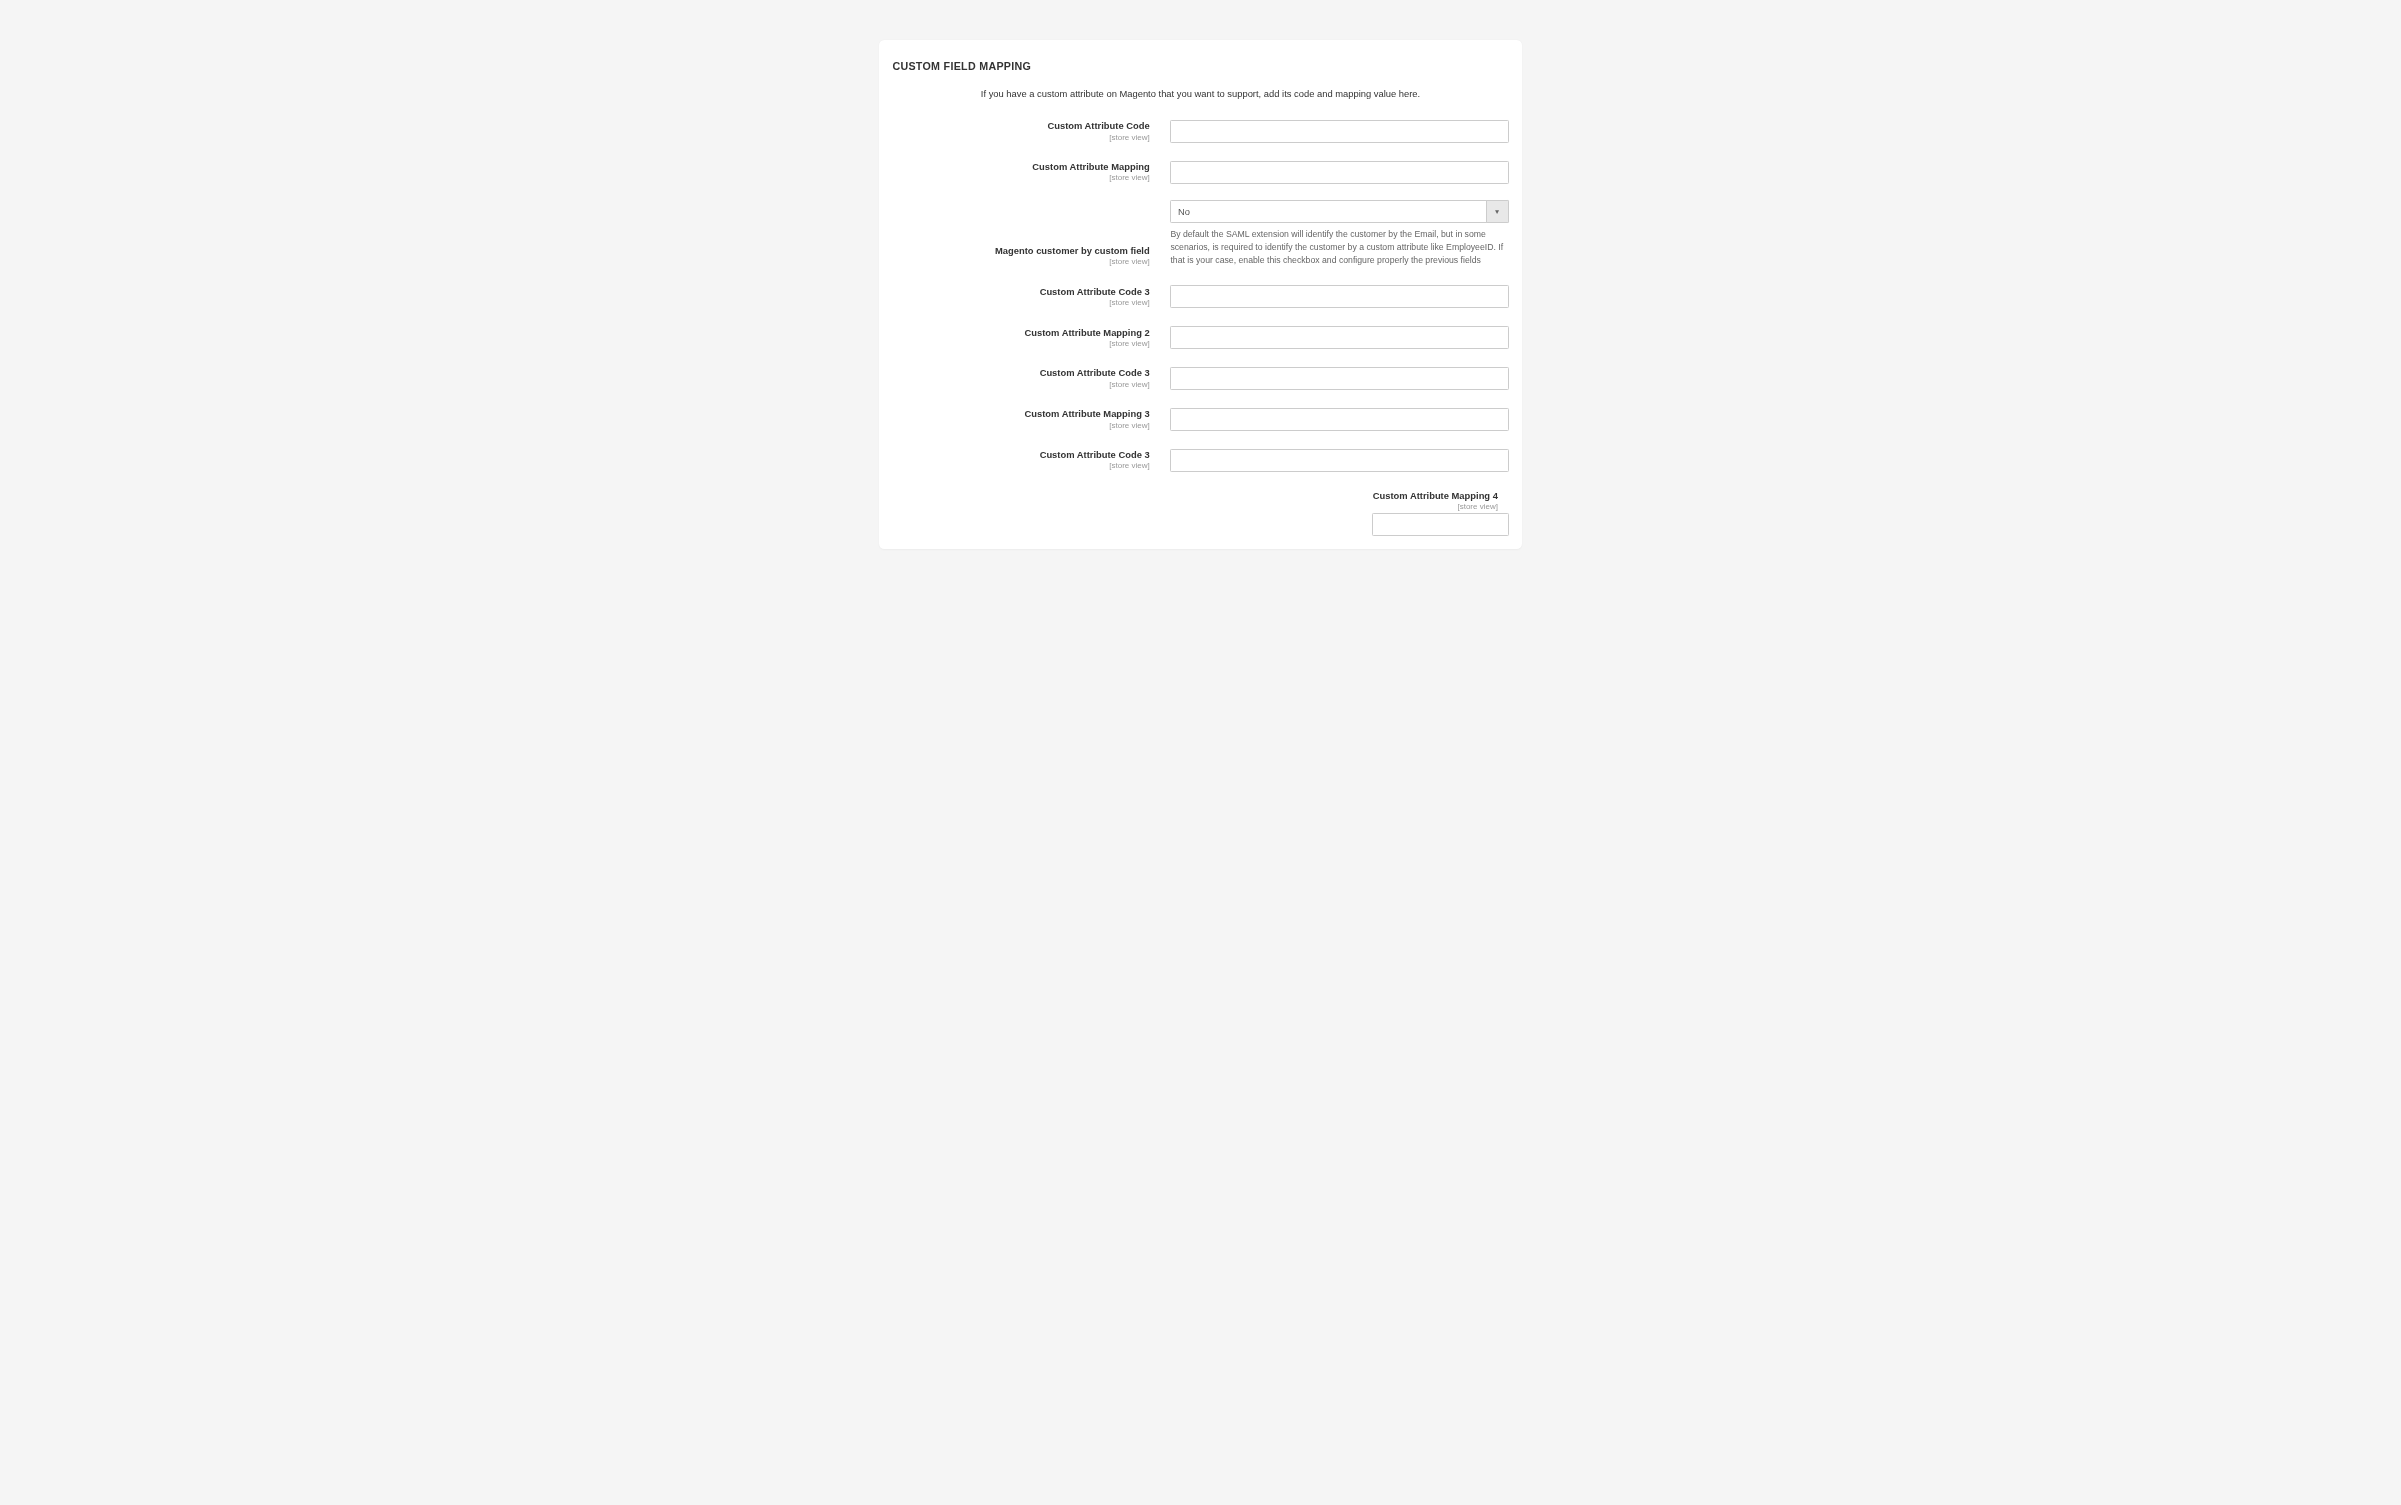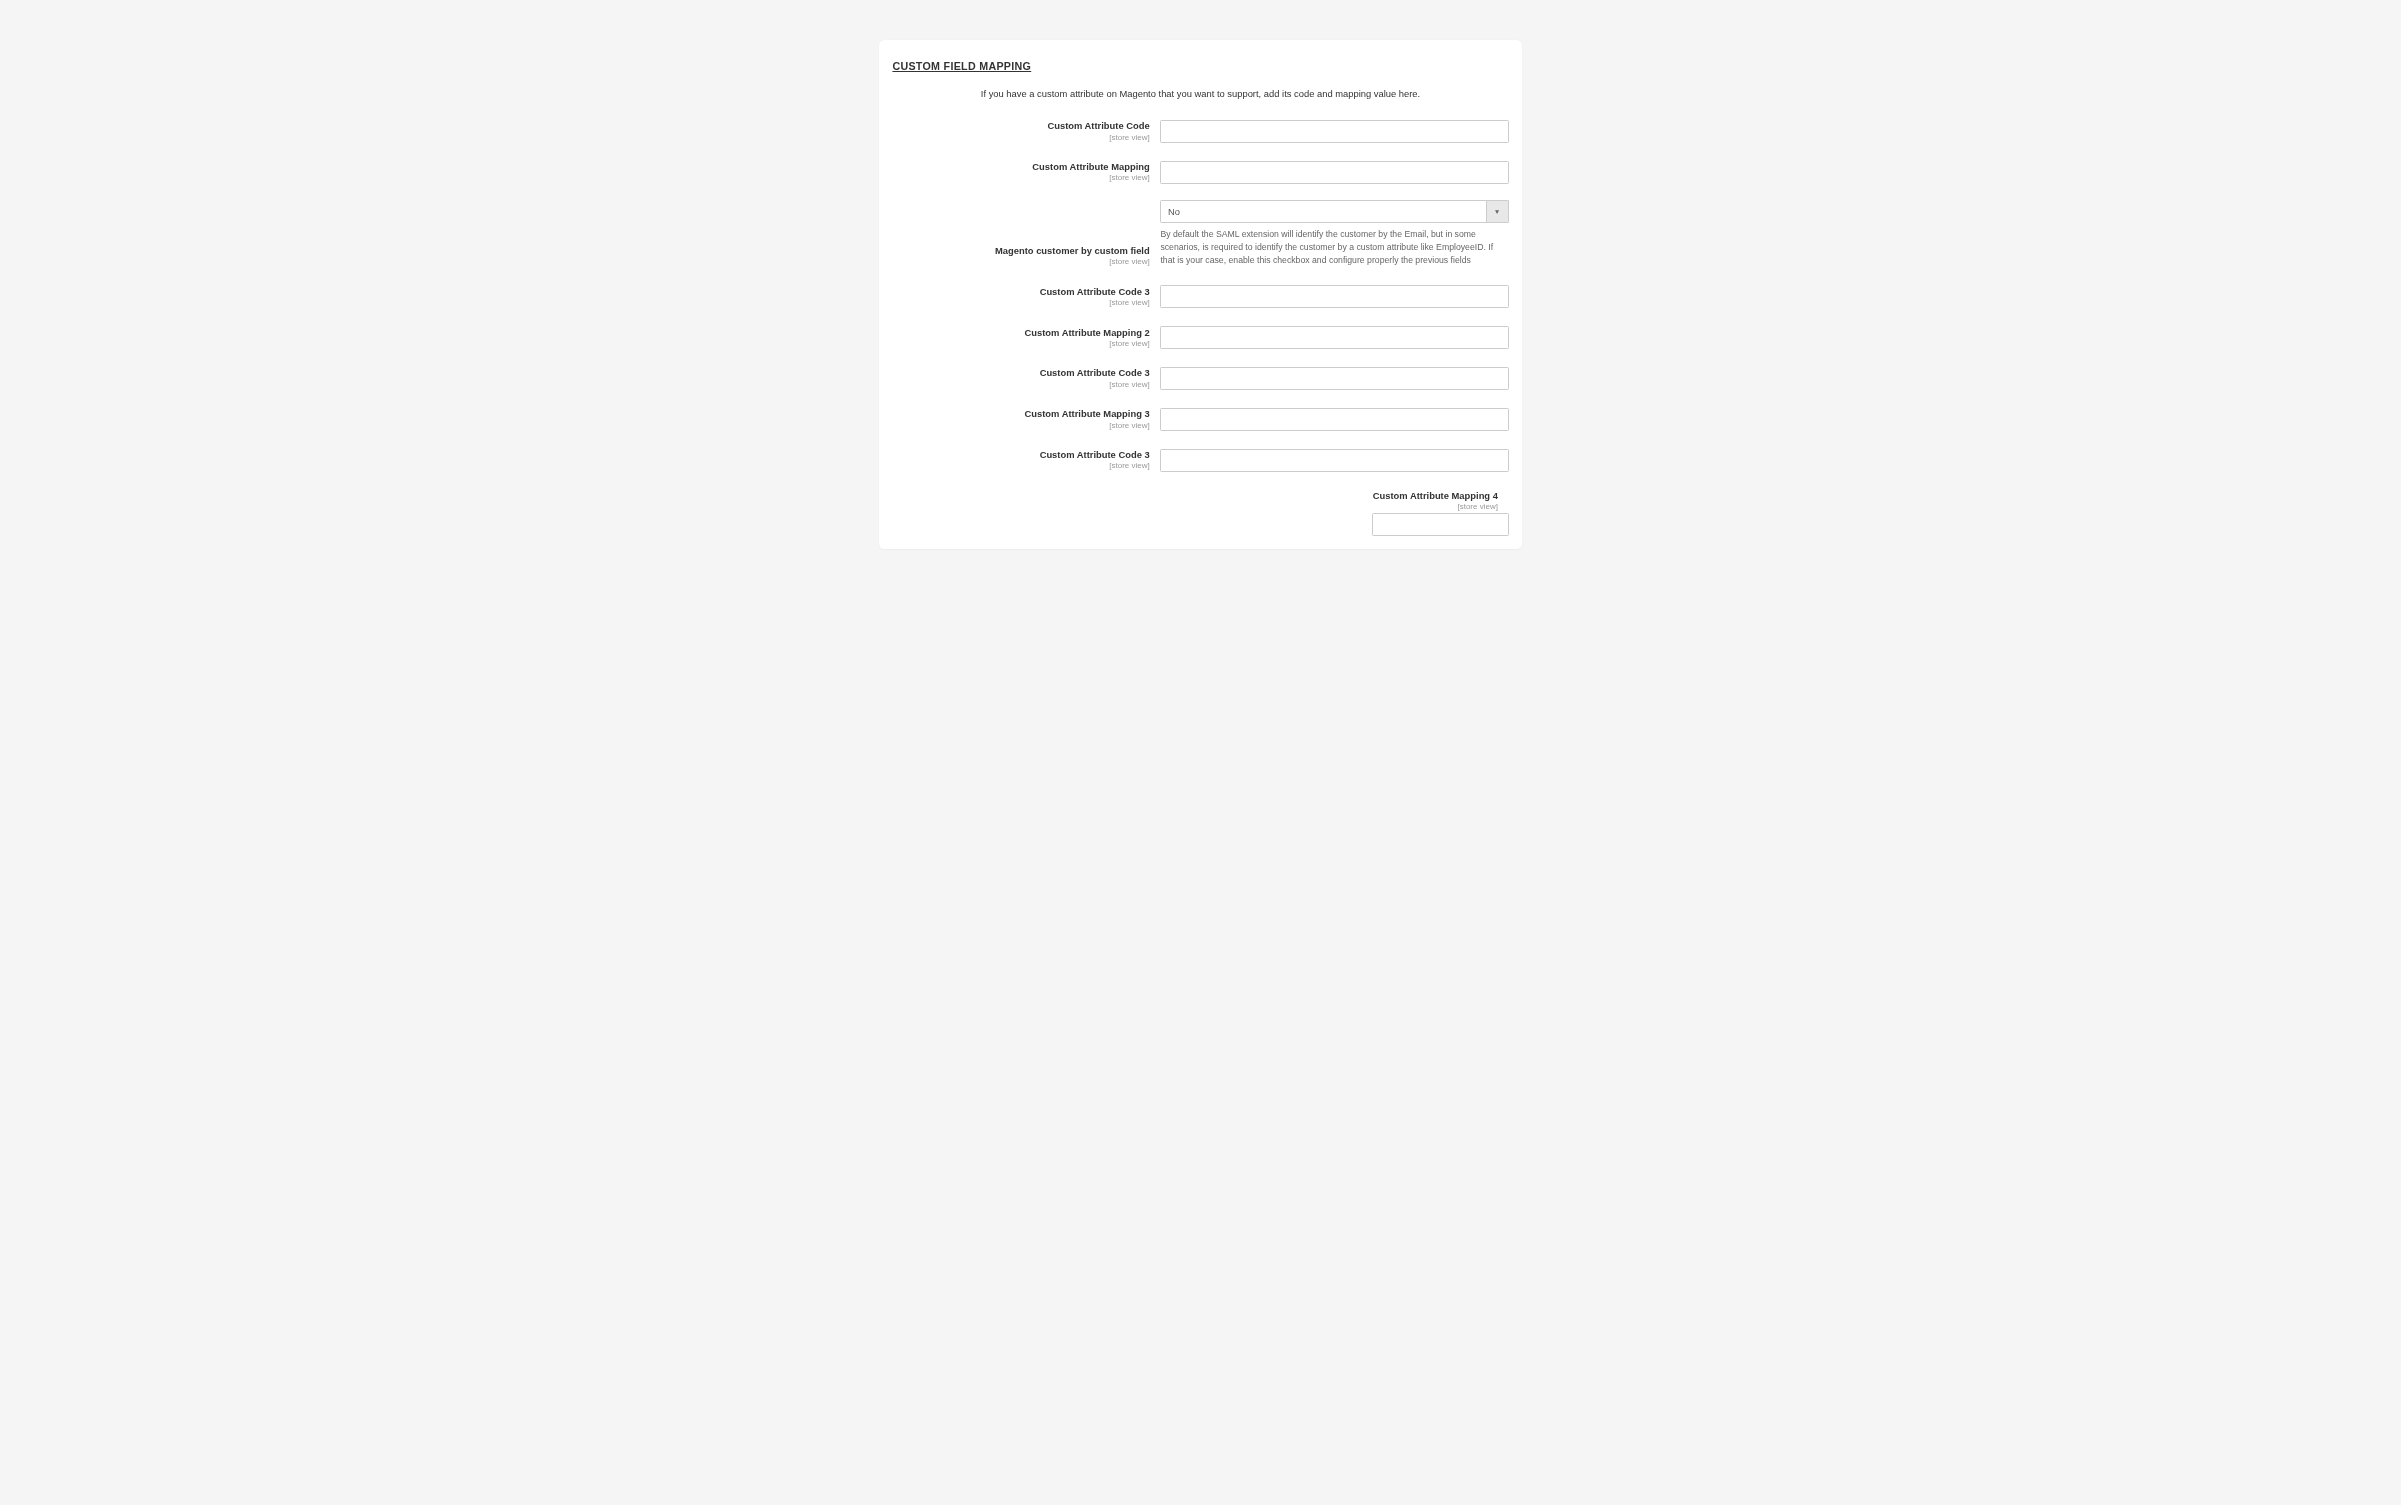--- a/index.html
+++ b/index.html
@@ -22,21 +22,20 @@
       padding: 20px 13.4px 13.4px 13.4px;
       box-shadow: 0 0.7px 2px rgba(0,0,0,0.04);
     }
     .section-title {
       font-size: 10.7px;
       font-weight: 700;
       letter-spacing: 0.3px;
       color: #333;
       margin-bottom: 16px;
       text-transform: uppercase;
-      text-decoration: underline;
     }
     .section-description {
       font-size: 9.4px;
       color: #333;
       margin-bottom: 19px;
       text-align: center;
     }
     .form-row {
       display: flex;
       margin-bottom: 16px;
@@ -56,20 +55,21 @@
       line-height: 1.3;
     }
     .scope-text {
       font-size: 8px;
       color: #999;
       line-height: 1.3;
       display: block;
     }
     .input-col {
       flex: 1;
+      margin-left: 10px;
     }
     .text-input {
       width: 100%;
       height: 23px;
       border: 0.7px solid #ccc;
       border-radius: 1.3px;
       padding: 0 6.7px;
       font-size: 9.4px;
       color: #333;
       background: #fff;

